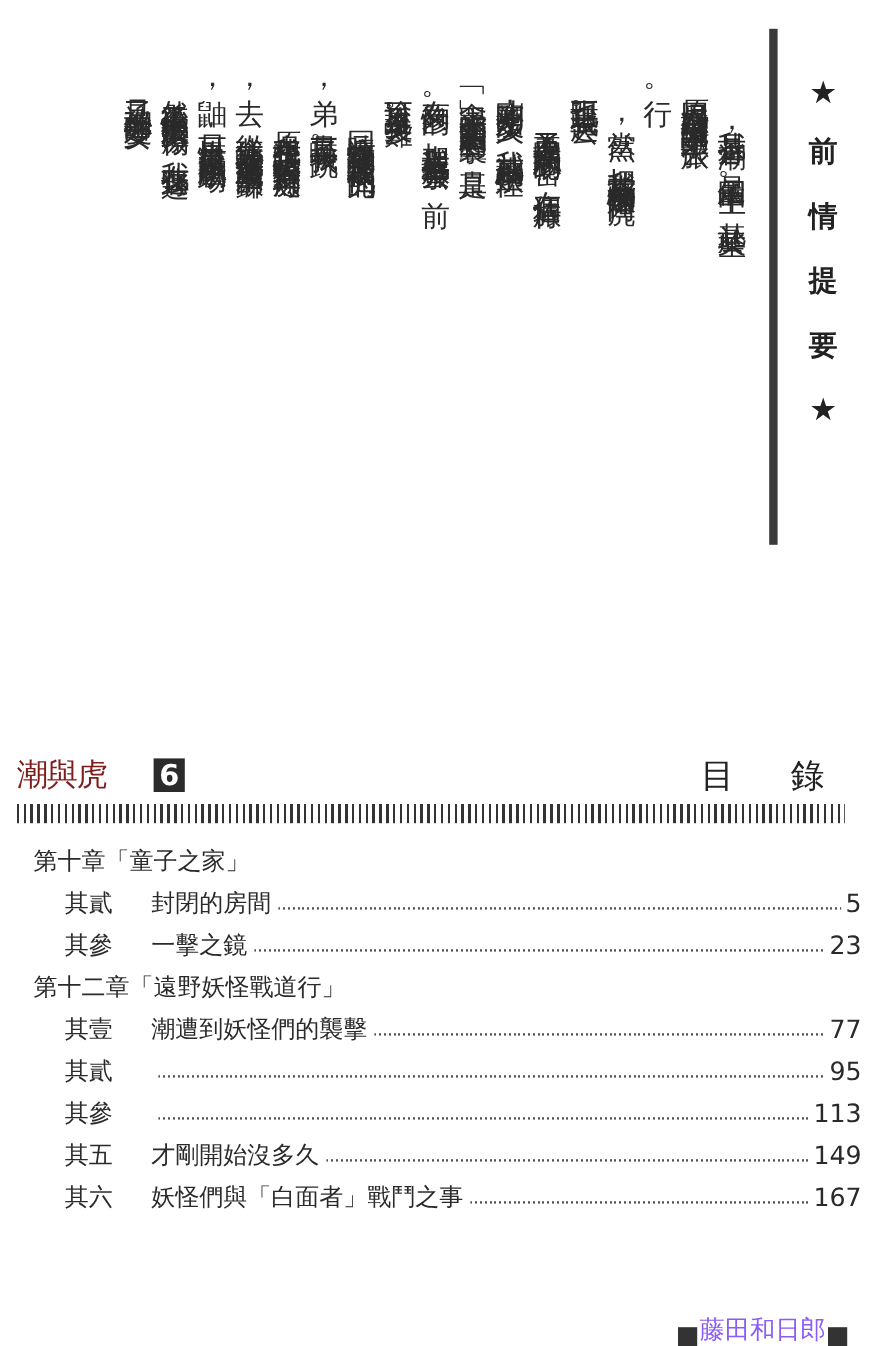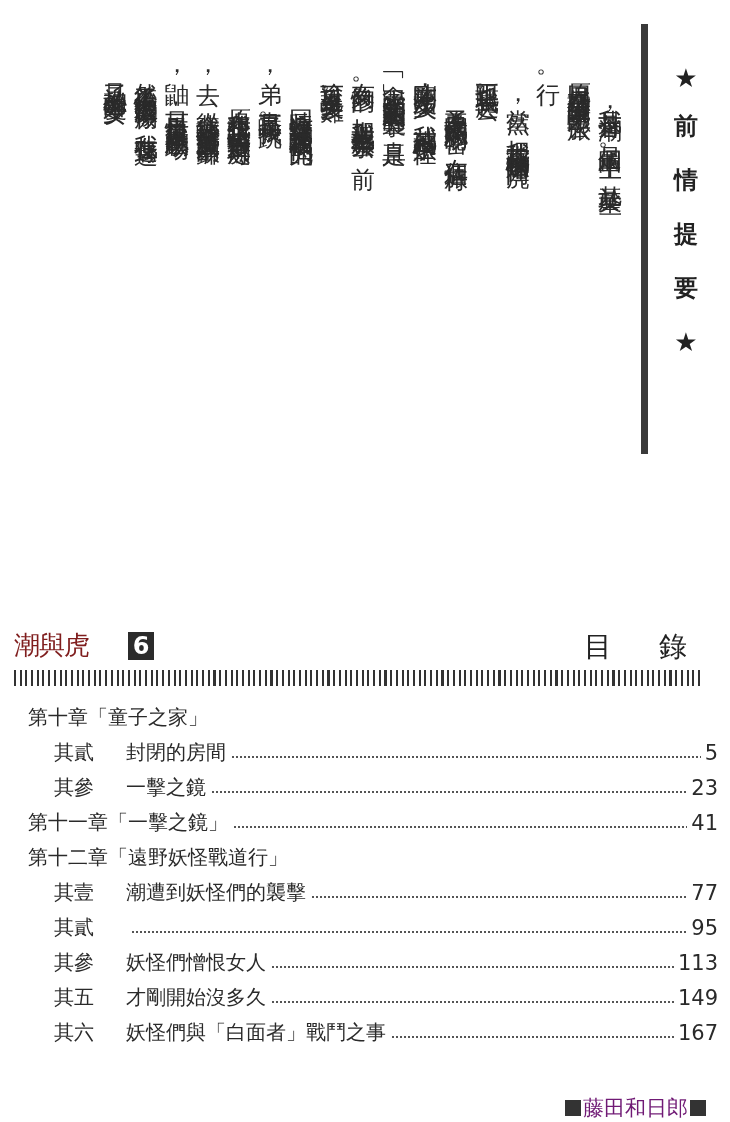--- a/index.html
+++ b/index.html
@@ -35,21 +35,21 @@
   .toc { position: absolute; left: 28px; top: 700px; width: 690px; }
   .row { position: relative; height: 35px; display: flex; align-items: center; font-size: 20px; color: #2a2a2a; }
   .row.chapter { padding-left: 0; }
   .row.section { padding-left: 26px; }
   .row .num { width: 72px; flex: none; }
   .row .title { flex: none; white-space: nowrap; }
   .row .leader { flex: 1; height: 2px; margin: 8px 4px 0 6px;
                  background: repeating-linear-gradient(90deg, #555 0 1.6px, transparent 1.6px 4px); }
   .row .page { flex: none; text-align: right; font-size: 21px; }
 
-  .author { position: absolute; right: 24px; top: 1094px; font-size: 21px; color: #701a75; display: flex; align-items: center; }
+  .author { position: absolute; right: 24px; top: 1094px; font-size: 21px; color: #8b5cf6; display: flex; align-items: flex-end; }
   .sq { display: inline-block; width: 16px; height: 16px; background: #333; }
   .sq.l { margin-right: 2px; }
   .sq.r { margin-left: 2px; }
 </style>
 </head>
 <body>
 
 <div class="synopsis">
   <div class="vcol" style="left:535px">　我是蒼月潮，是個國中生。基於某些</div>
   <div class="vcol" style="left:504px">原因只好帶著傳說中的「獸矛」去旅</div>
@@ -100,41 +100,35 @@
     <span class="leader"></span>
     <span class="page">5</span>
   </div>
   <div class="row section">
     <span class="num">其參</span>
     <span class="title">一擊之鏡</span>
     <span class="leader"></span>
     <span class="page">23</span>
   </div>
   <div class="row chapter">
-    <span class="title">第十一章「一擊之鏡」</span>
-    <span class="leader"></span>
-    <span class="page">41</span>
-  </div>
-  <div class="row chapter">
     <span class="title">第十二章「遠野妖怪戰道行」</span>
   </div>
   <div class="row section">
     <span class="num">其壹</span>
     <span class="title">潮遭到妖怪們的襲擊</span>
     <span class="leader"></span>
     <span class="page">77</span>
   </div>
   <div class="row section">
     <span class="num">其貳</span>
     <span class="leader"></span>
     <span class="page">95</span>
   </div>
   <div class="row section">
     <span class="num">其參</span>
-    <span class="title">妖怪們憎恨女人</span>
     <span class="leader"></span>
     <span class="page">113</span>
   </div>
   <div class="row section">
     <span class="num">其五</span>
     <span class="title">才剛開始沒多久</span>
     <span class="leader"></span>
     <span class="page">149</span>
   </div>
   <div class="row section">

